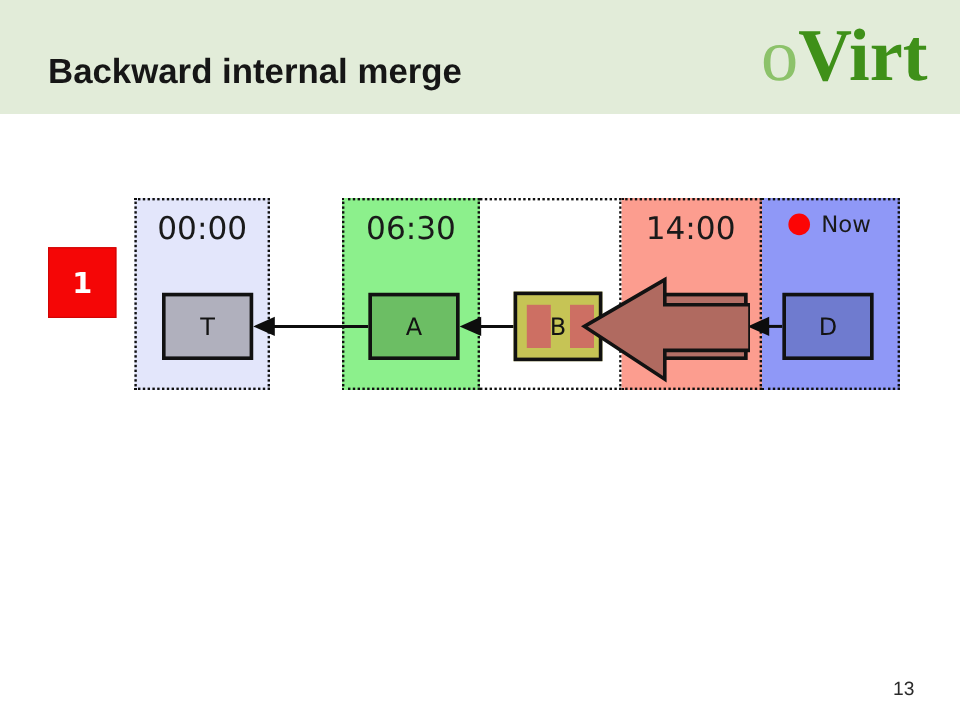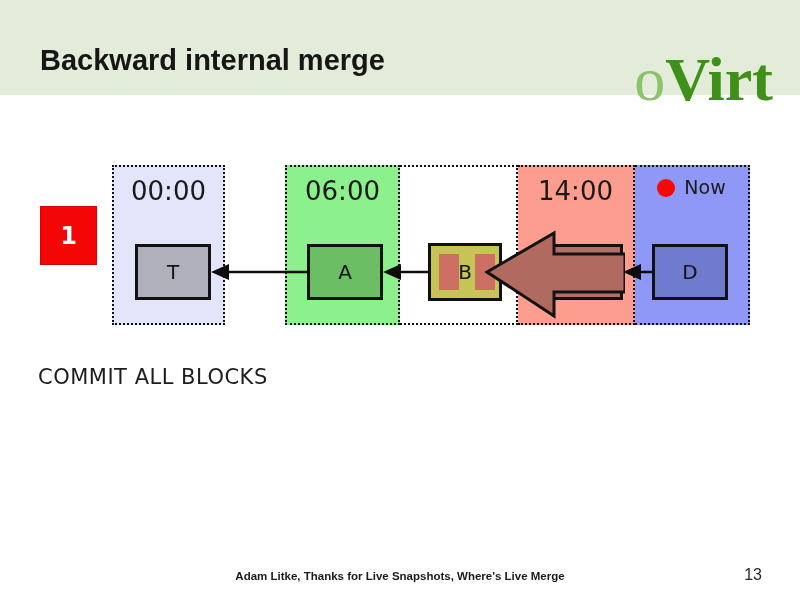--- a/index.html
+++ b/index.html
@@ -37,21 +37,20 @@
     letter-spacing: 0px;
     white-space: nowrap;
   }
   #brand-logo {
     position: absolute;
     right: 27px; top: 16px;
     font-family: "Liberation Serif", serif;
     font-size: 62px;
     line-height: 62px;
     white-space: nowrap;
-    margin-top: 32px;
   }
   #brand-logo .brand-o {
     color: #8cc26a;
   }
   #brand-logo .brand-virt {
     color: #3f9019;
     font-weight: bold;
   }
 
   
@@ -185,21 +184,21 @@
   <div id="page-title">Backward internal merge</div>
   <div id="brand-logo"><span class="brand-o">o</span><span class="brand-virt">Virt</span></div>
 
   <div id="diagram">
 
     <div class="band" style="left:112px; width:113px; background:#e3e6fb;">
       <div class="band-label">00:00</div>
     </div>
 
     <div class="band" style="left:285px; width:115px; background:#8cf08c;">
-      <div class="band-label">06:00</div>
+      <div class="band-label">06:30</div>
     </div>
 
     <div class="band" style="left:400px; width:118px; background:#ffffff; border-left:none;">
       <div class="band-label"></div>
     </div>
 
     <div class="band" style="left:518px; width:117px; background:#fc9d8f; border-left:none;">
       <div class="band-label">14:00</div>
     </div>
 
@@ -248,19 +247,17 @@
     </div>
 
     <svg class="thin-arrow" style="left:480px; top:225px; width:145px; height:100px;" viewBox="0 0 145 100">
       <polygon points="74,8 7,47 74,91 74,67 145,67 145,29 74,29" fill="#b06a60" stroke="#121212" stroke-width="3" stroke-linejoin="miter"></polygon>
     </svg>
 
     <div id="step-badge">
       <span>1</span>
     </div>
 
-    <div id="caption">COMMIT ALL BLOCKS</div>
   </div>
 
-  <div id="footer-note">Adam Litke, Thanks for Live Snapshots, Where's Live Merge</div>
   <div id="footer-page">13</div>
 
 </div>
 
 </body></html>

